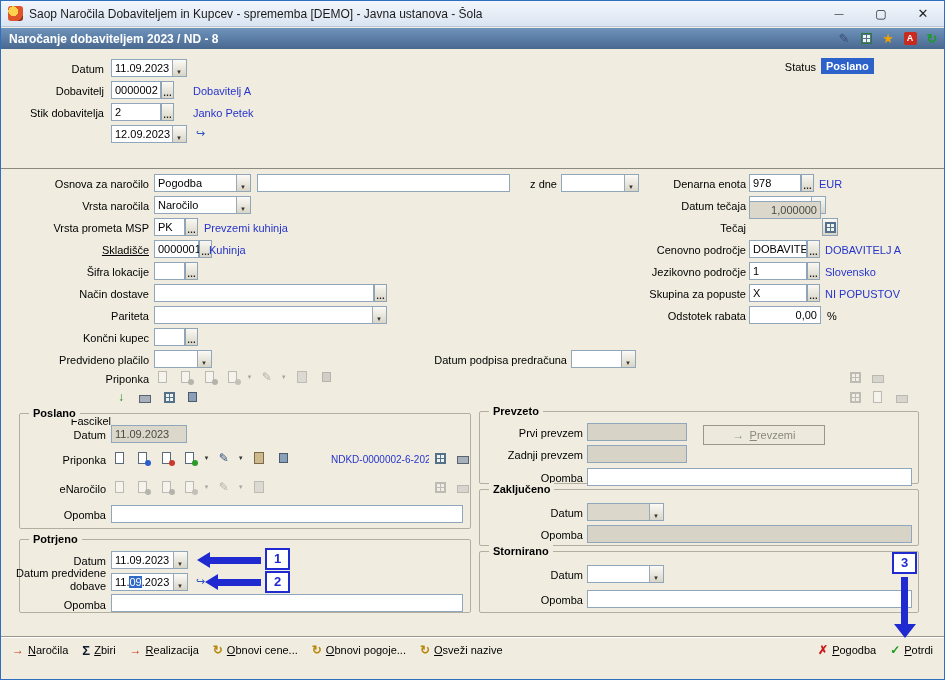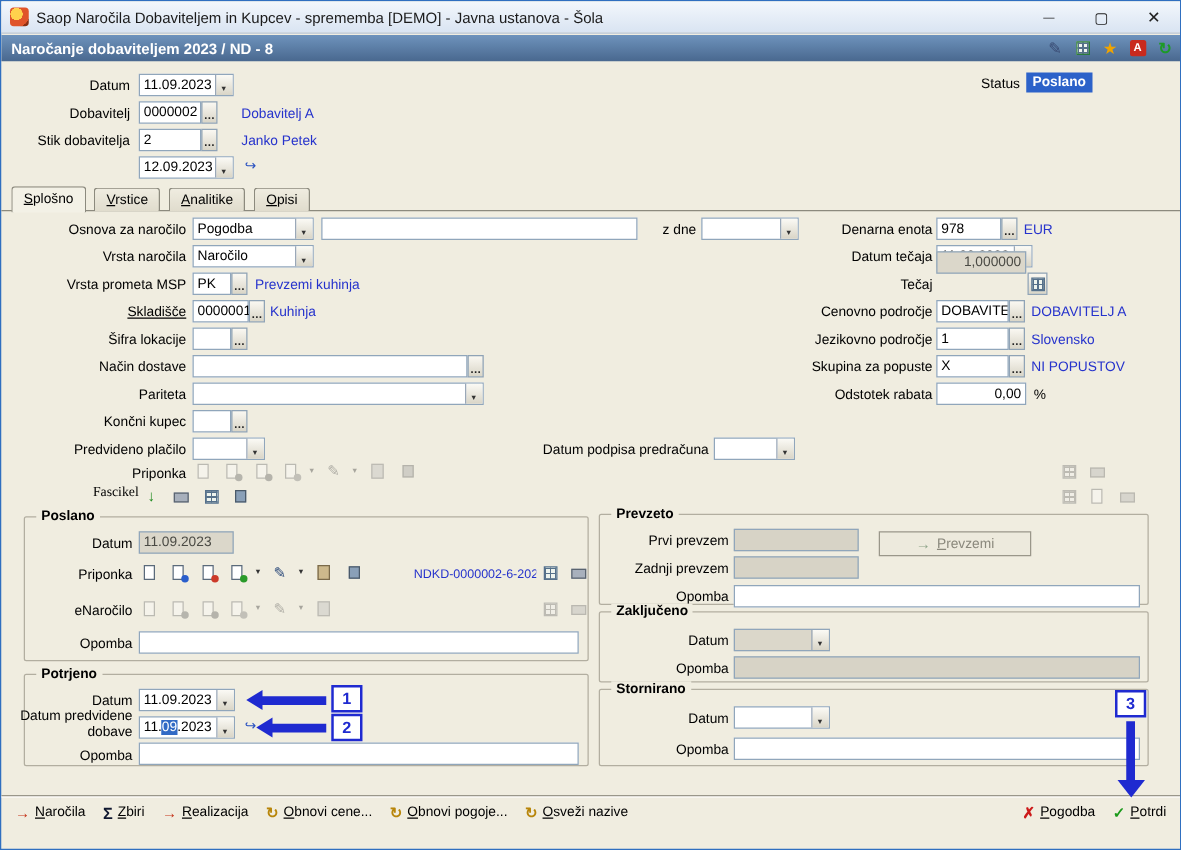--- a/index.html
+++ b/index.html
@@ -126,26 +126,20 @@
 
   <div class="f" style="left:110px;top:124px;width:76px;">
     <span>12.09.2023</span>
     <span class="ca"></span>
   </div>
   <div class="smic" style="left:192px;top:125px;">↪</div>
 
   <div class="lbl" style="left:755px;top:60px;width:60px;">Status</div>
   <div class="statusval" style="left:820px;top:57px;">Poslano</div>
 
-  <div class="tabsrow">
-    <span class="tab active"><span class="ufl">Splošno</span></span>
-    <span class="tab"><span class="ufl">Vrstice</span></span>
-    <span class="tab"><span class="ufl">Analitike</span></span>
-    <span class="tab"><span class="ufl">Opisi</span></span>
-  </div>
   <div class="tabline"></div>
 
   <div class="lbl" style="left:8px;top:177px;width:140px;">Osnova za naročilo</div>
   <div class="f" style="left:153px;top:173px;width:97px;">
     <span>Pogodba</span><span class="ca"></span>
   </div>
   <div class="f" style="left:256px;top:173px;width:253px;"><span></span></div>
   <div class="lbl" style="left:516px;top:177px;width:40px;">z dne</div>
   <div class="f" style="left:560px;top:173px;width:78px;">
     <span></span><span class="ca"></span>
@@ -157,21 +151,21 @@
   </div>
 
   <div class="lbl" style="left:8px;top:221px;width:140px;">Vrsta prometa MSP</div>
   <div class="f" style="left:153px;top:217px;width:31px;"><span>PK</span></div>
   <div class="ell" style="left:184px;top:217px;"></div>
   <div class="link" style="left:203px;top:221px;">Prevzemi kuhinja</div>
 
   <div class="lbl" style="left:8px;top:243px;width:140px;text-decoration:underline;">Skladišče</div>
   <div class="f" style="left:153px;top:239px;width:45px;"><span>0000001</span></div>
   <div class="ell" style="left:198px;top:239px;"></div>
-  <div class="link" style="left:215px;top:243px;">Kuhinja</div>
+  <div class="link" style="left:208px;top:243px;">Kuhinja</div>
 
   <div class="lbl" style="left:8px;top:265px;width:140px;">Šifra lokacije</div>
   <div class="f" style="left:153px;top:261px;width:31px;"><span></span></div>
   <div class="ell" style="left:184px;top:261px;"></div>
 
   <div class="lbl" style="left:8px;top:287px;width:140px;">Način dostave</div>
   <div class="f" style="left:153px;top:283px;width:220px;"><span></span></div>
   <div class="ell" style="left:373px;top:283px;"></div>
 
   <div class="lbl" style="left:8px;top:309px;width:140px;">Pariteta</div>
@@ -200,21 +194,21 @@
     <span class="mi bg split"><span class="doci"></span><span class="dd">▼</span></span>
     <span class="mi pen2 split"><span class="dd">▼</span></span>
     <span class="mi"><span class="clip"></span></span>
     <span class="mi"><span class="locki"></span></span>
   </div>
   <div class="mrow dim" style="left:845px;top:368px;">
     <span class="mi"><span class="gridic" style="margin:3px auto;display:block;"></span></span>
     <span class="mi"><span class="prn" style="margin-left:3px;"></span></span>
   </div>
 
-  <div class="lbl" style="left:0;top:387px;width:110px;font-family:Liberation Serif, serif;">Fascikel</div>
+  <div class="lbl" style="left:0;top:414px;width:110px;">Fascikel</div>
   <div class="mrow" style="left:112px;top:388px;">
     <span class="mi"><span class="dwn" style="position:absolute;left:5px;top:1px;">↓</span></span>
     <span class="mi"><span class="prn" style="margin-left:3px;"></span></span>
     <span class="mi"><span class="gridic" style="margin:3px auto;display:block;"></span></span>
     <span class="mi"><span class="locki"></span></span>
   </div>
   <div class="mrow dim" style="left:845px;top:388px;">
     <span class="mi"><span class="gridic" style="margin:3px auto;display:block;"></span></span>
     <span class="mi"><span class="doci"></span></span>
     <span class="mi"><span class="prn" style="margin-left:3px;"></span></span>

